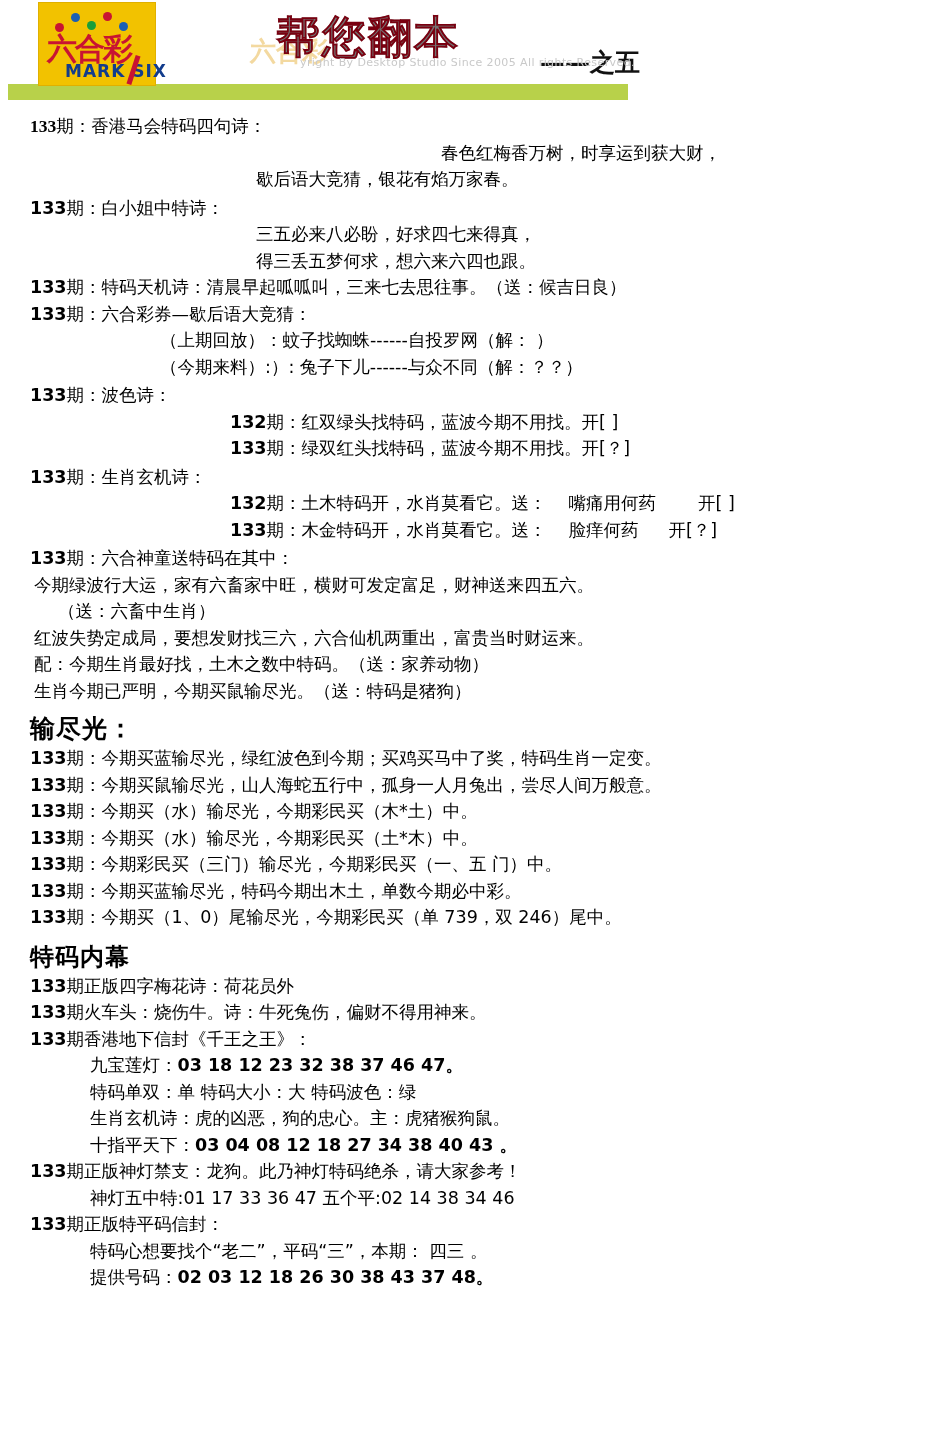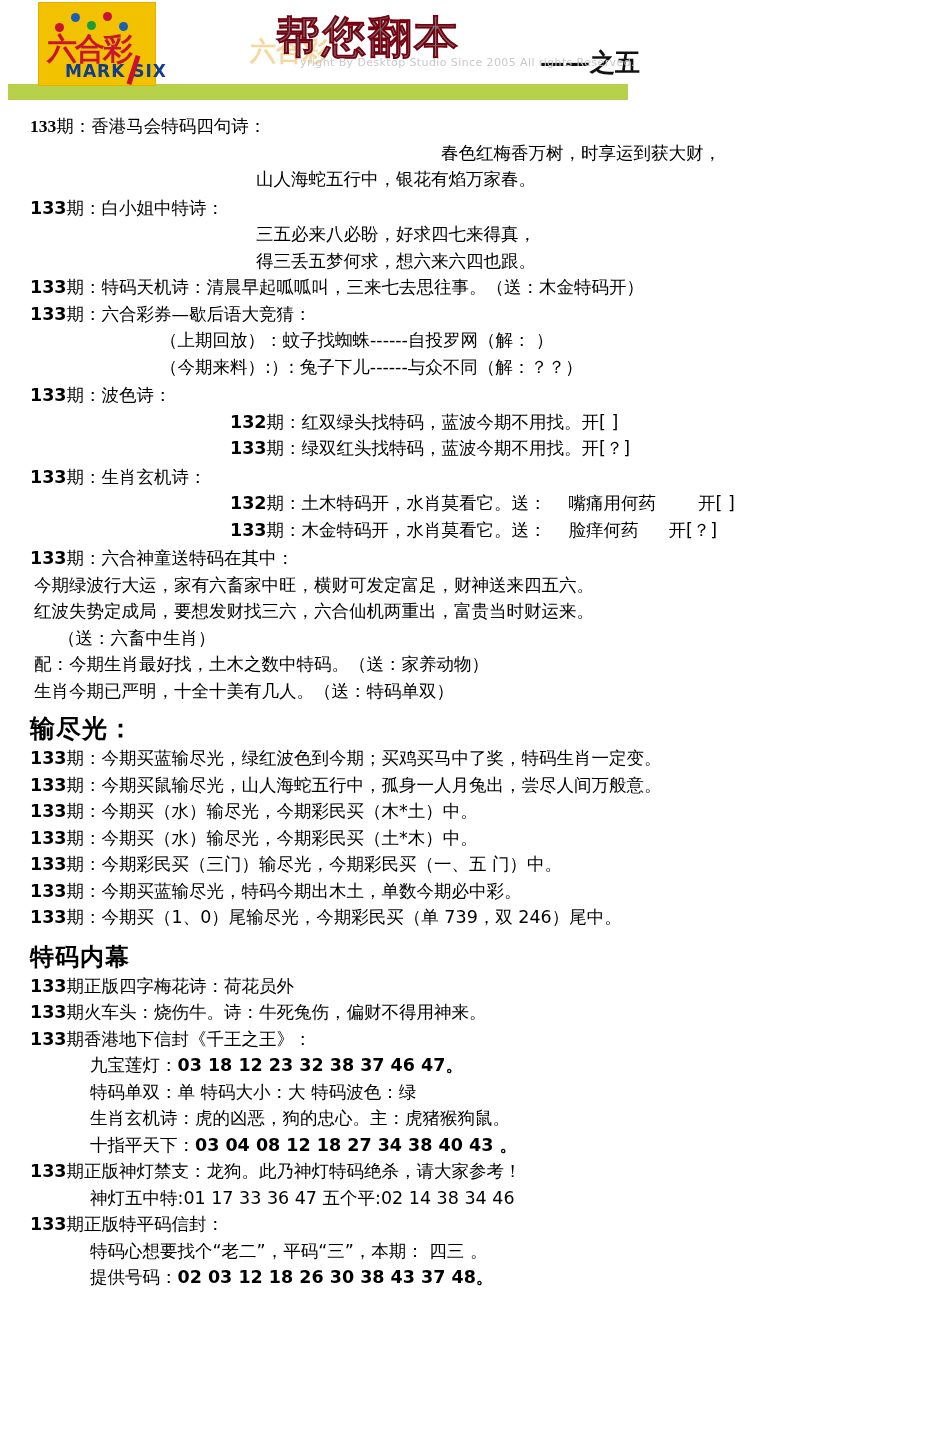--- a/index.html
+++ b/index.html
@@ -184,30 +184,30 @@
   <div class="title-sub">——之五</div>
   <div class="ghost-text">yright By Desktop Studio Since 2005 All rights Reserved.</div>
 </div>
 
 <div class="doc">
 
   <div class="line r0">
     <span class="per">133</span><span>期：香港马会特码四句诗：</span>
   </div>
   <div class="line indent-a r-i">春色红梅香万树，时享运到获大财，</div>
-  <div class="line indent-b r-i">山人海蛇五行中，银花有焰万家春。</div>
+  <div class="line indent-b r-i">歇后语大竞猜，银花有焰万家春。</div>
 
   <div class="line gap-big">
     <span class="per">133</span><span>期：白小姐中特诗：</span>
   </div>
   <div class="line indent-b r-i">三五必来八必盼，好求四七来得真，</div>
   <div class="line indent-b r-i">得三丢五梦何求，想六来六四也跟。</div>
 
   <div class="line tight">
-    <span class="per">133</span><span>期：特码天机诗：清晨早起呱呱叫，三来七去思往事。（送：木金特码开）</span>
+    <span class="per">133</span><span>期：特码天机诗：清晨早起呱呱叫，三来七去思往事。（送：候吉日良）</span>
   </div>
 
   <div class="line tight">
     <span class="per">133</span><span>期：六合彩券—歇后语大竞猜：</span>
   </div>
   <div class="line indent-e r-i">（上期回放）：蚊子找蜘蛛------自投罗网（解：        ）</div>
   <div class="line indent-e r-i">（今期来料）:）: 兔子下儿------与众不同（解：？？）</div>
 
   <div class="line gap-big">
     <span class="per">133</span><span>期：波色诗：</span>
@@ -226,24 +226,24 @@
     <span class="per">132</span><span>期：土木特码开，水肖莫看它。送：</span><span class="sp2"></span><span>嘴痛用何药</span><span class="sp"></span><span>开[          ]</span>
   </div>
   <div class="line indent-c r-i">
     <span class="per">133</span><span>期：木金特码开，水肖莫看它。送：</span><span class="sp2"></span><span>脸痒何药</span><span class="sp3"></span><span>开[？]</span>
   </div>
 
   <div class="line gap-big">
     <span class="per">133</span><span>期：六合神童送特码在其中：</span>
   </div>
   <div class="line r-i indent-g">今期绿波行大运，家有六畜家中旺，横财可发定富足，财神送来四五六。</div>
+  <div class="line r-i indent-h">（送：六畜中生肖）</div>
   <div class="line r-i indent-g">红波失势定成局，要想发财找三六，六合仙机两重出，富贵当时财运来。</div>
-  <div class="line r-i indent-h">（送：六畜中生肖）</div>
   <div class="line r-i indent-g">配：今期生肖最好找，土木之数中特码。（送：家养动物）</div>
-  <div class="line r-i indent-g">生肖今期已严明，十全十美有几人。（送：特码单双）</div>
+  <div class="line r-i indent-g">生肖今期已严明，今期买鼠输尽光。（送：特码是猪狗）</div>
 
   <div class="section-title">输尽光：</div>
 
   <div class="line tight">
     <span class="per">133</span><span>期：今期买蓝输尽光，绿红波色到今期；买鸡买马中了奖，特码生肖一定变。</span>
   </div>
   <div class="line tight">
     <span class="per">133</span><span>期：今期买鼠输尽光，山人海蛇五行中，孤身一人月兔出，尝尽人间万般意。</span>
   </div>
   <div class="line tight">

